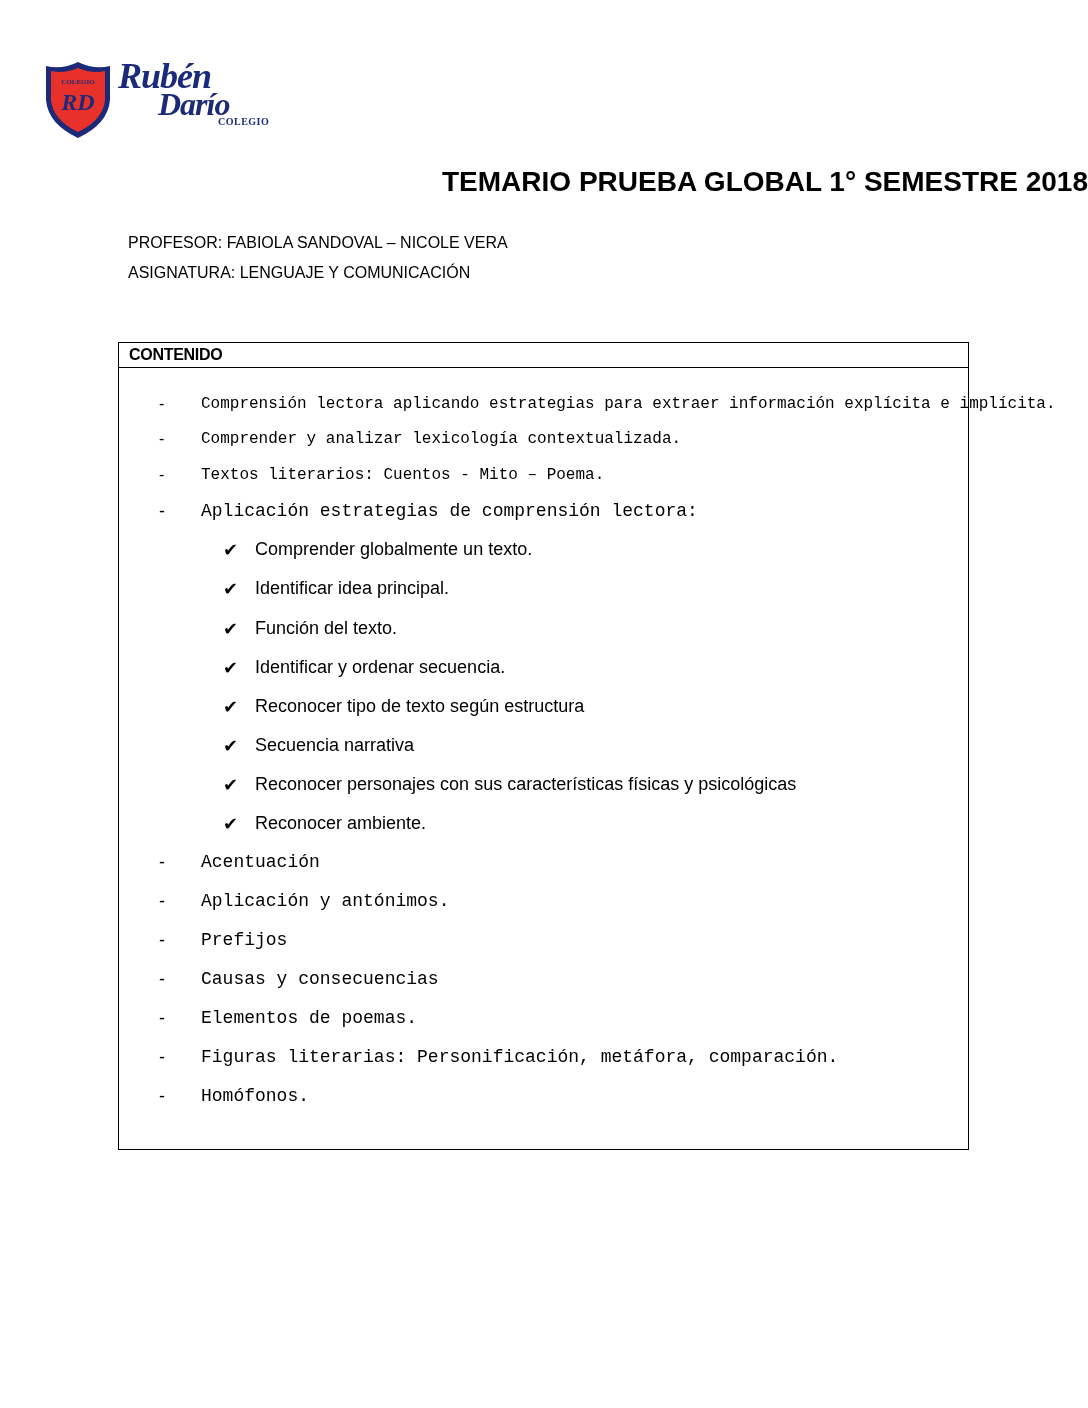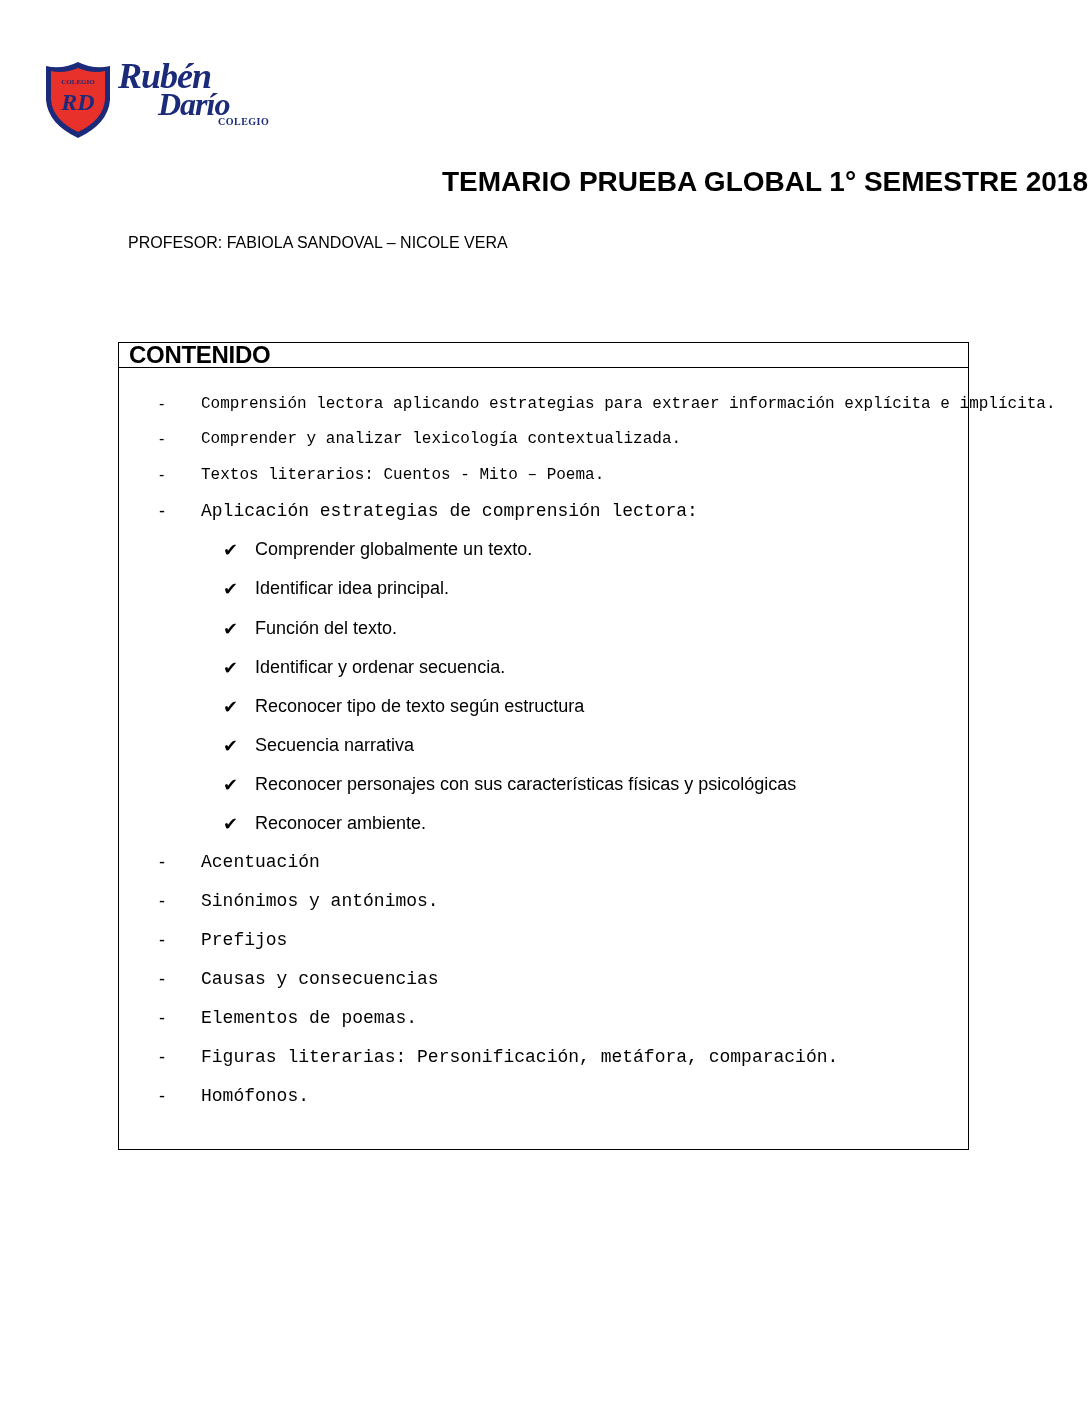--- a/index.html
+++ b/index.html
@@ -7,21 +7,21 @@
   .logo { position:absolute; left:40px; top:58px; width:240px; height:76px; }
   .shield { position:absolute; left:2px; top:2px; width:72px; height:80px; }
   .brand { position:absolute; left:78px; top:0; font-family:"Liberation Serif", serif; font-style:italic; font-weight:bold; color:#1c2a7a; line-height:1; }
   .brand .l1 { position:absolute; left:0; top:0; font-size:36px; white-space:nowrap; letter-spacing:-1px; }
   .brand .l2 { position:absolute; left:40px; top:30px; font-size:32px; white-space:nowrap; letter-spacing:-1px; }
   .brand .l3 { position:absolute; left:100px; top:59px; font-size:10px; font-style:normal; white-space:nowrap; letter-spacing:0.5px; }
   .title { position:absolute; left:0; width:1088px; top:166px; text-align:right; font-size:28px; font-weight:bold; padding-left:10px; box-sizing:border-box; }
   .meta { position:absolute; left:128px; top:228px; font-size:16px; line-height:30px; }
   .meta div { white-space:nowrap; }
   .box { position:absolute; left:118px; top:342px; width:851px; height:808px; border:1px solid #000; box-sizing:border-box; }
-  .box-head { height:24px; border-bottom:1.5px solid #000; padding-left:10px; font-weight:bold; font-size:24px; line-height:24px; letter-spacing:-0.3px; }
+  .box-head { height:24px; border-bottom:1.5px solid #000; padding-left:10px; font-weight:bold; font-size:16px; line-height:24px; letter-spacing:-0.3px; }
   .items { position:absolute; left:0; top:0; width:100%; }
   .row { position:absolute; left:0; white-space:nowrap; font-size:18px; }
   .dash { position:absolute; left:40px; }
   .txt { position:absolute; left:82px;font-family:Liberation Mono, monospace; }
   .row.small { font-size:16px; }
   .check { position:absolute; left:104px; font-size:18px; }
   .ctxt { position:absolute; left:136px; }
 </style>
 </head>
 <body>
@@ -37,20 +37,21 @@
     <span class="l1">Rubén</span>
     <span class="l2">Darío</span>
     <span class="l3">COLEGIO</span>
   </div>
 </div>
 
 <div class="title">TEMARIO PRUEBA GLOBAL 1° SEMESTRE 2018</div>
 
 <div class="meta">
   <div>PROFESOR: FABIOLA SANDOVAL – NICOLE VERA</div>
+  <div>ASIGNATURA: LENGUAJE Y COMUNICACIÓN</div>
 </div>
 
 <div class="box">
   <div class="box-head">CONTENIDO</div>
   <div class="items">
     <div class="row small" style="top:52px">
         <span class="dash">-</span>
         <span class="txt">Comprensión lectora aplicando estrategias para extraer información explícita e implícita.</span>
       </div>
     <div class="row small" style="top:87px">
@@ -98,21 +99,21 @@
         <span class="check">✔</span>
         <span class="ctxt">Reconocer ambiente.</span>
       </div>
 
     <div class="row" style="top:509px">
         <span class="dash">-</span>
         <span class="txt">Acentuación</span>
       </div>
     <div class="row" style="top:548px">
         <span class="dash">-</span>
-        <span class="txt">Sinónimos y antónimos.</span>
+        <span class="txt">Aplicación y antónimos.</span>
       </div>
     <div class="row" style="top:587px">
         <span class="dash">-</span>
         <span class="txt">Prefijos</span>
       </div>
     <div class="row" style="top:626px">
         <span class="dash">-</span>
         <span class="txt">Causas y consecuencias</span>
       </div>
     <div class="row" style="top:665px">

